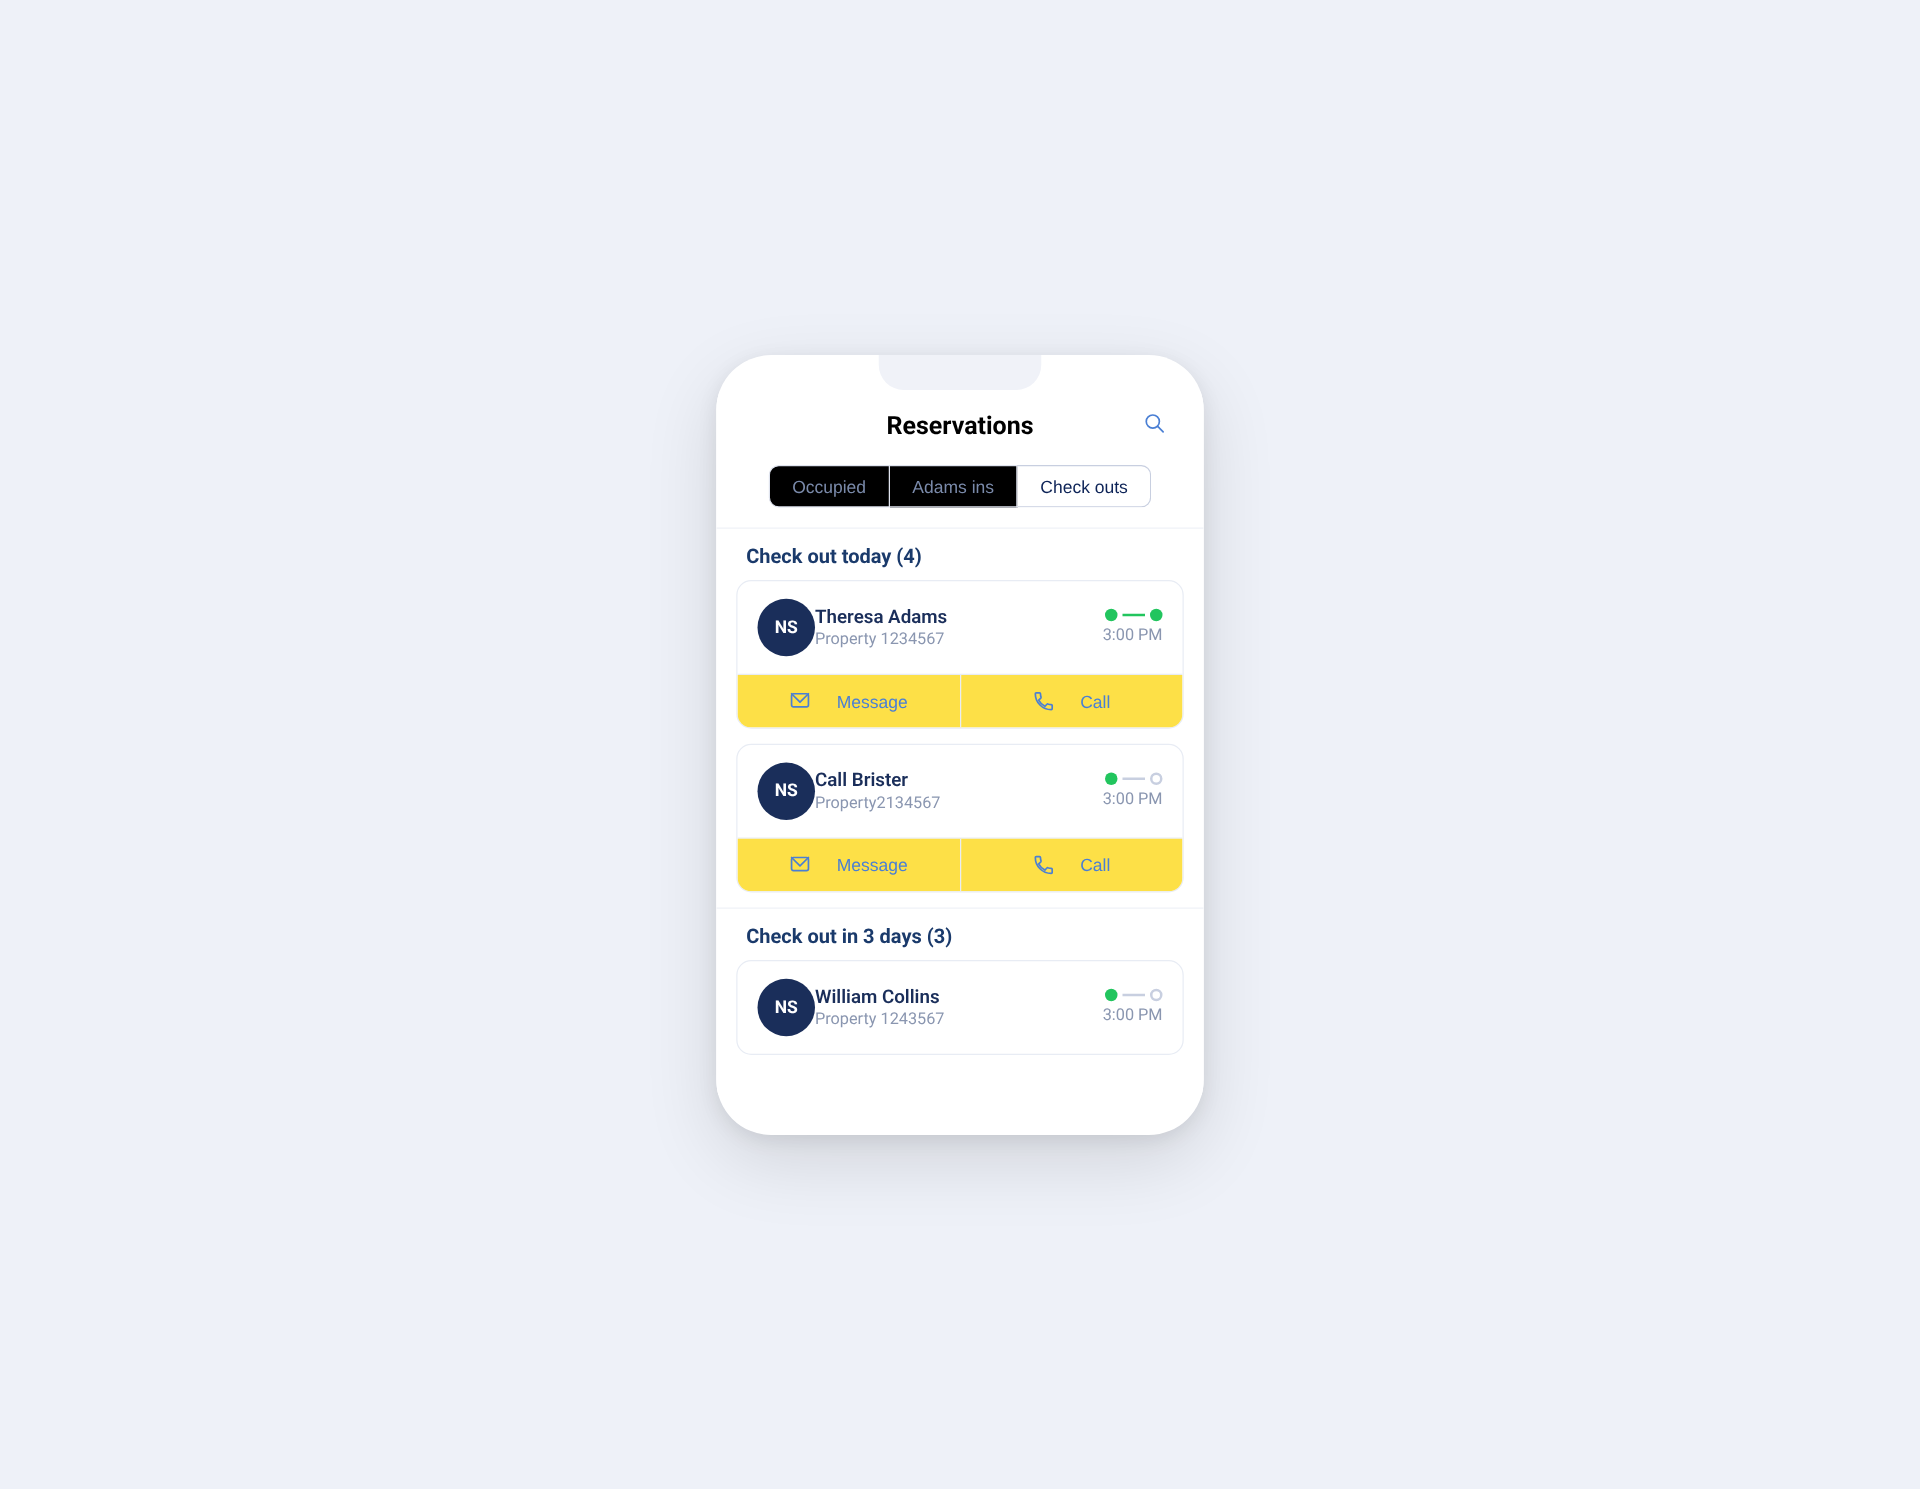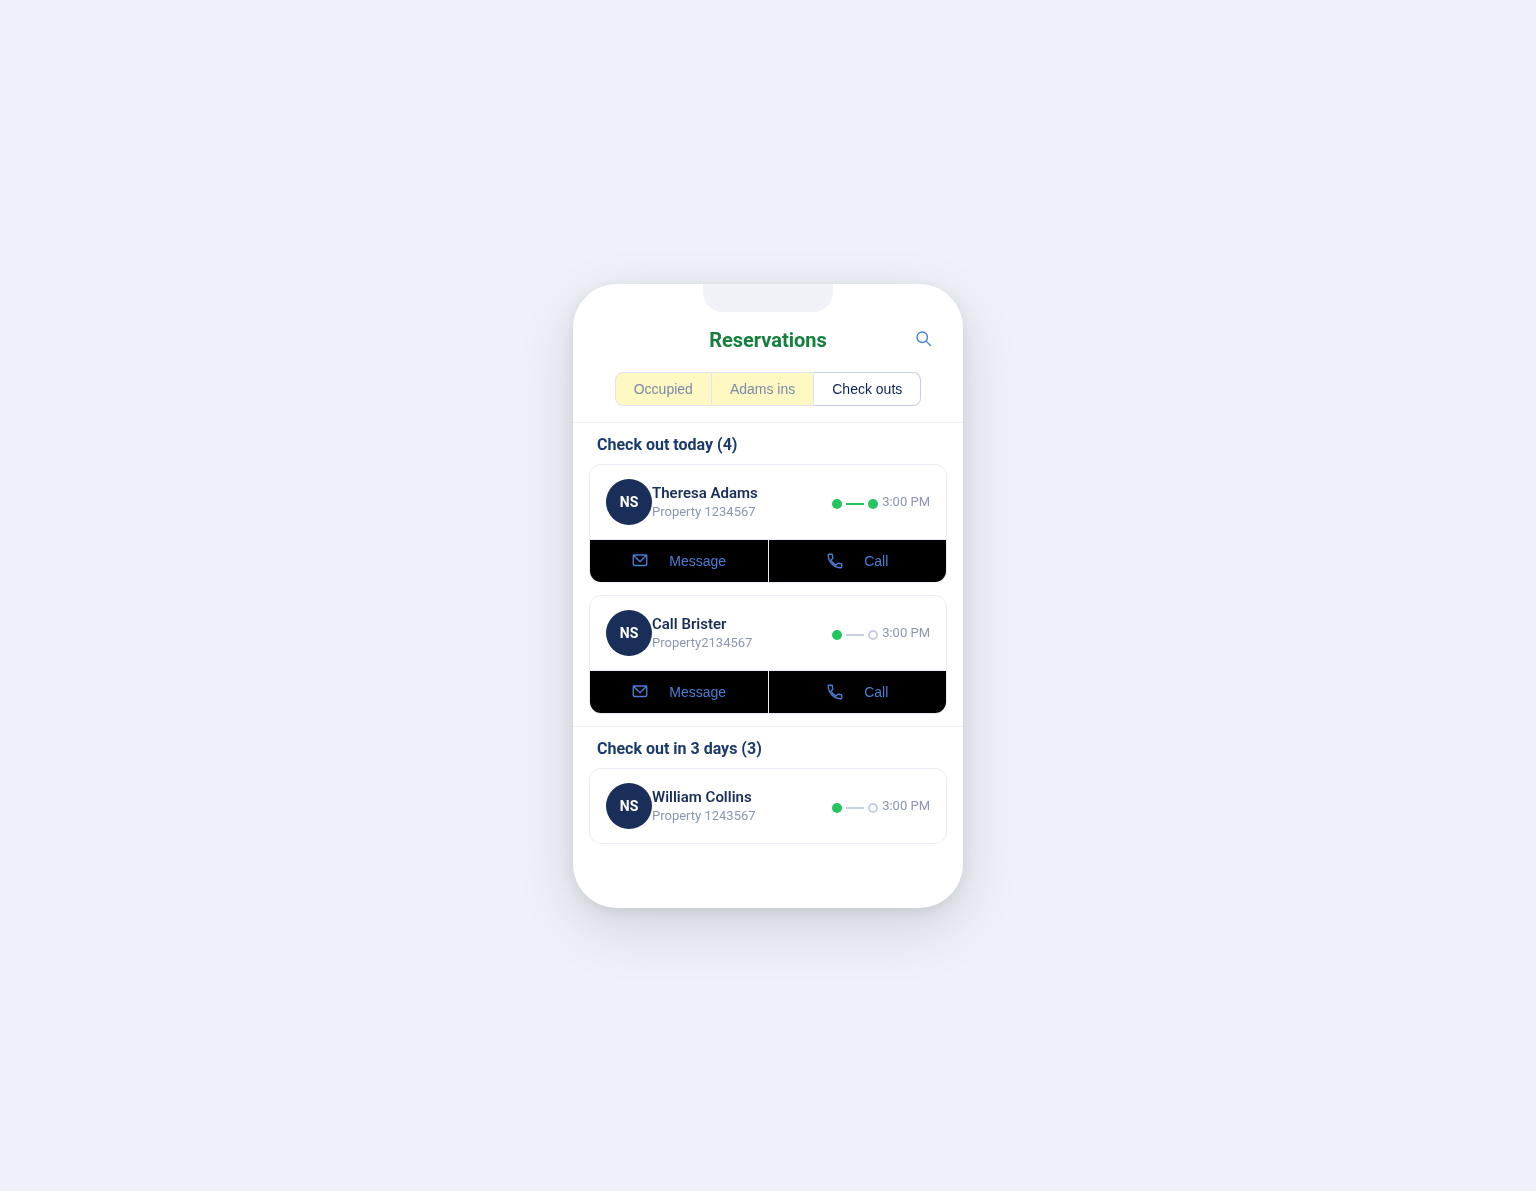--- a/index.html
+++ b/index.html
@@ -44,21 +44,21 @@
       display: flex;
       justify-content: center;
       align-items: center;
       padding: 16px 24px 12px;
       position: relative;
     }
 
     .header-title {
       font-size: 20px;
       font-weight: 700;
-      color: #15803d;
+      color: #000000;
       text-align: center;
     }
 
     .search-icon-btn {
       position: absolute;
       right: 24px;
       top: 50%;
       transform: translateY(-50%);
       background: none;
       border: none;
@@ -74,21 +74,21 @@
     .tabs-container {
       display: flex;
       justify-content: center;
       gap: 0;
       padding: 8px 24px 16px;
     }
 
     .tab {
       padding: 8px 18px;
       border: 1.5px solid #e0e4ef;
-      background: #fef9c3;
+      background: #000000;
       font-size: 14px;
       color: #7a8aaa;
       cursor: pointer;
       font-weight: 400;
     }
 
     .tab:first-child {
       border-radius: 8px 0 0 8px;
     }
 
@@ -162,20 +162,21 @@
     }
 
     .guest-property {
       font-size: 13px;
       color: #8a96b0;
       margin-top: 2px;
     }
 
     .guest-right {
       display: flex;
+      flex-direction: column;
       align-items: flex-end;
       gap: 4px;
     }
 
     .status-indicator {
       display: flex;
       align-items: center;
       gap: 4px;
     }
 
@@ -226,21 +227,21 @@
       border-top: 1px solid #e8ecf4;
     }
 
     .action-btn {
       flex: 1;
       display: flex;
       align-items: center;
       justify-content: center;
       gap: 20px;
       padding: 12px;
-      background: #000000;
+      background: #fde047;
       border: none;
       cursor: pointer;
       font-size: 14px;
       color: #4a7fd4;
       font-weight: 500;
     }
 
     .action-btn:first-child {
       border-right: 1px solid #e8ecf4;
     }

